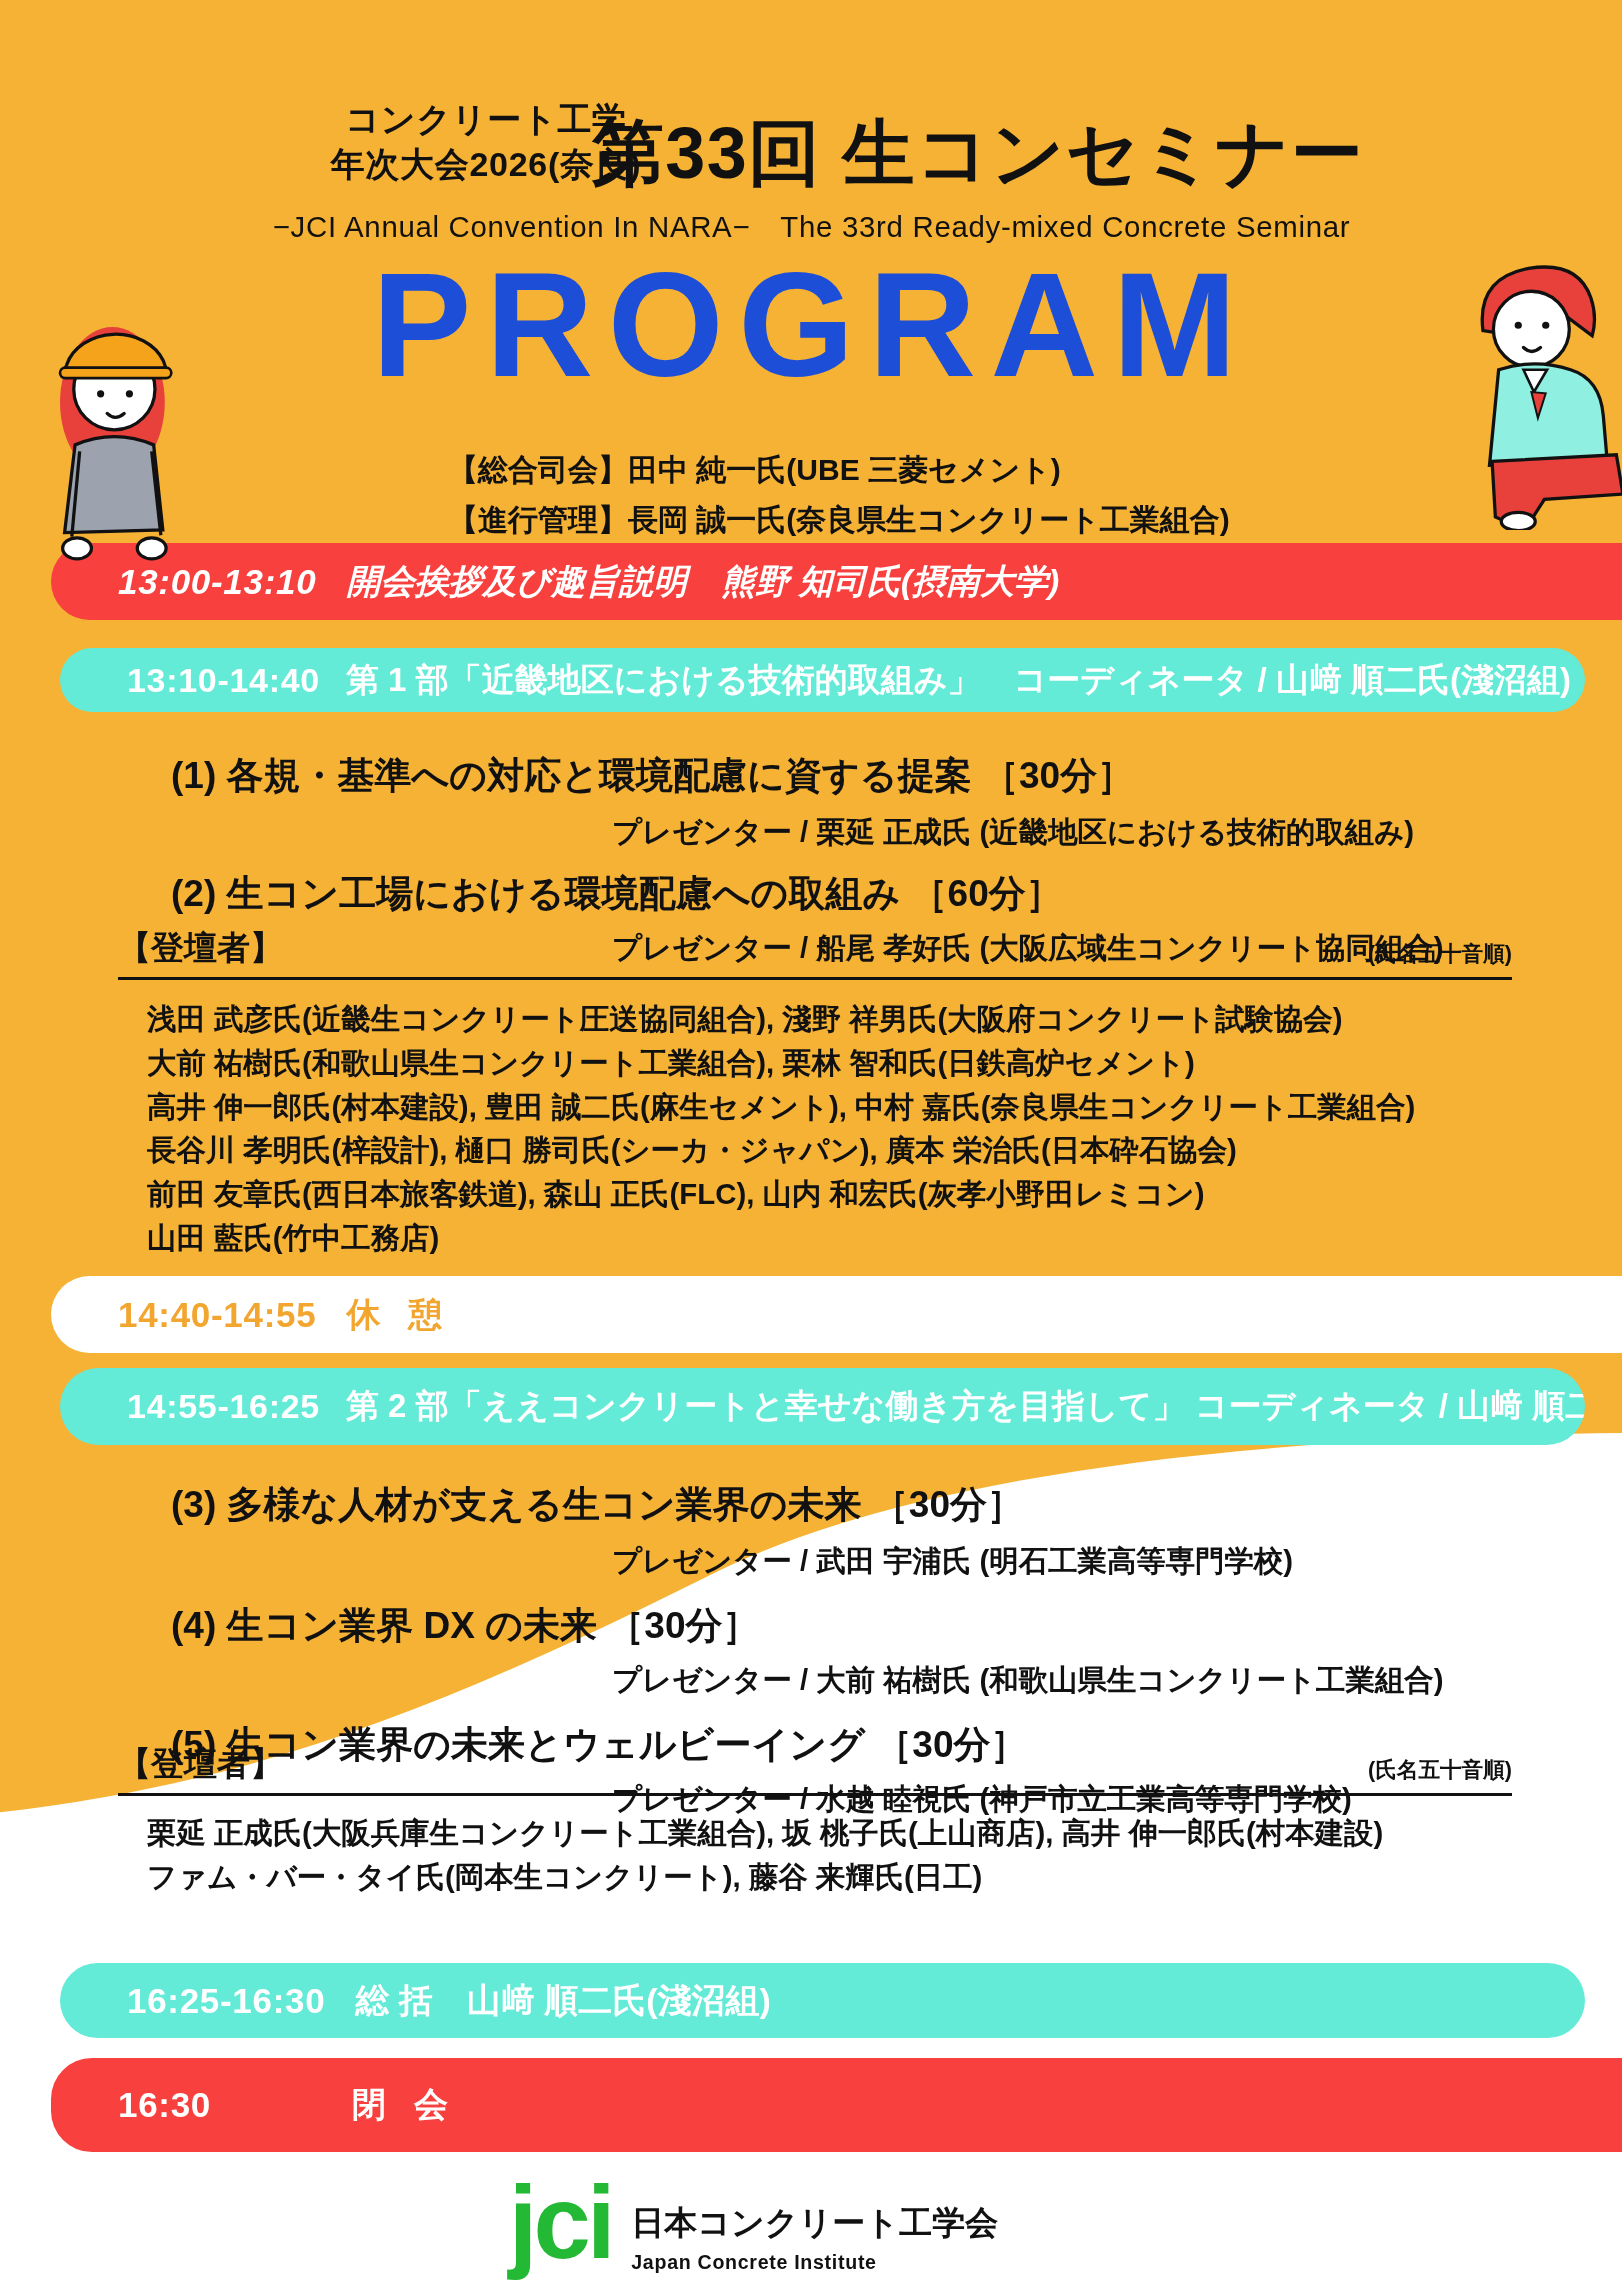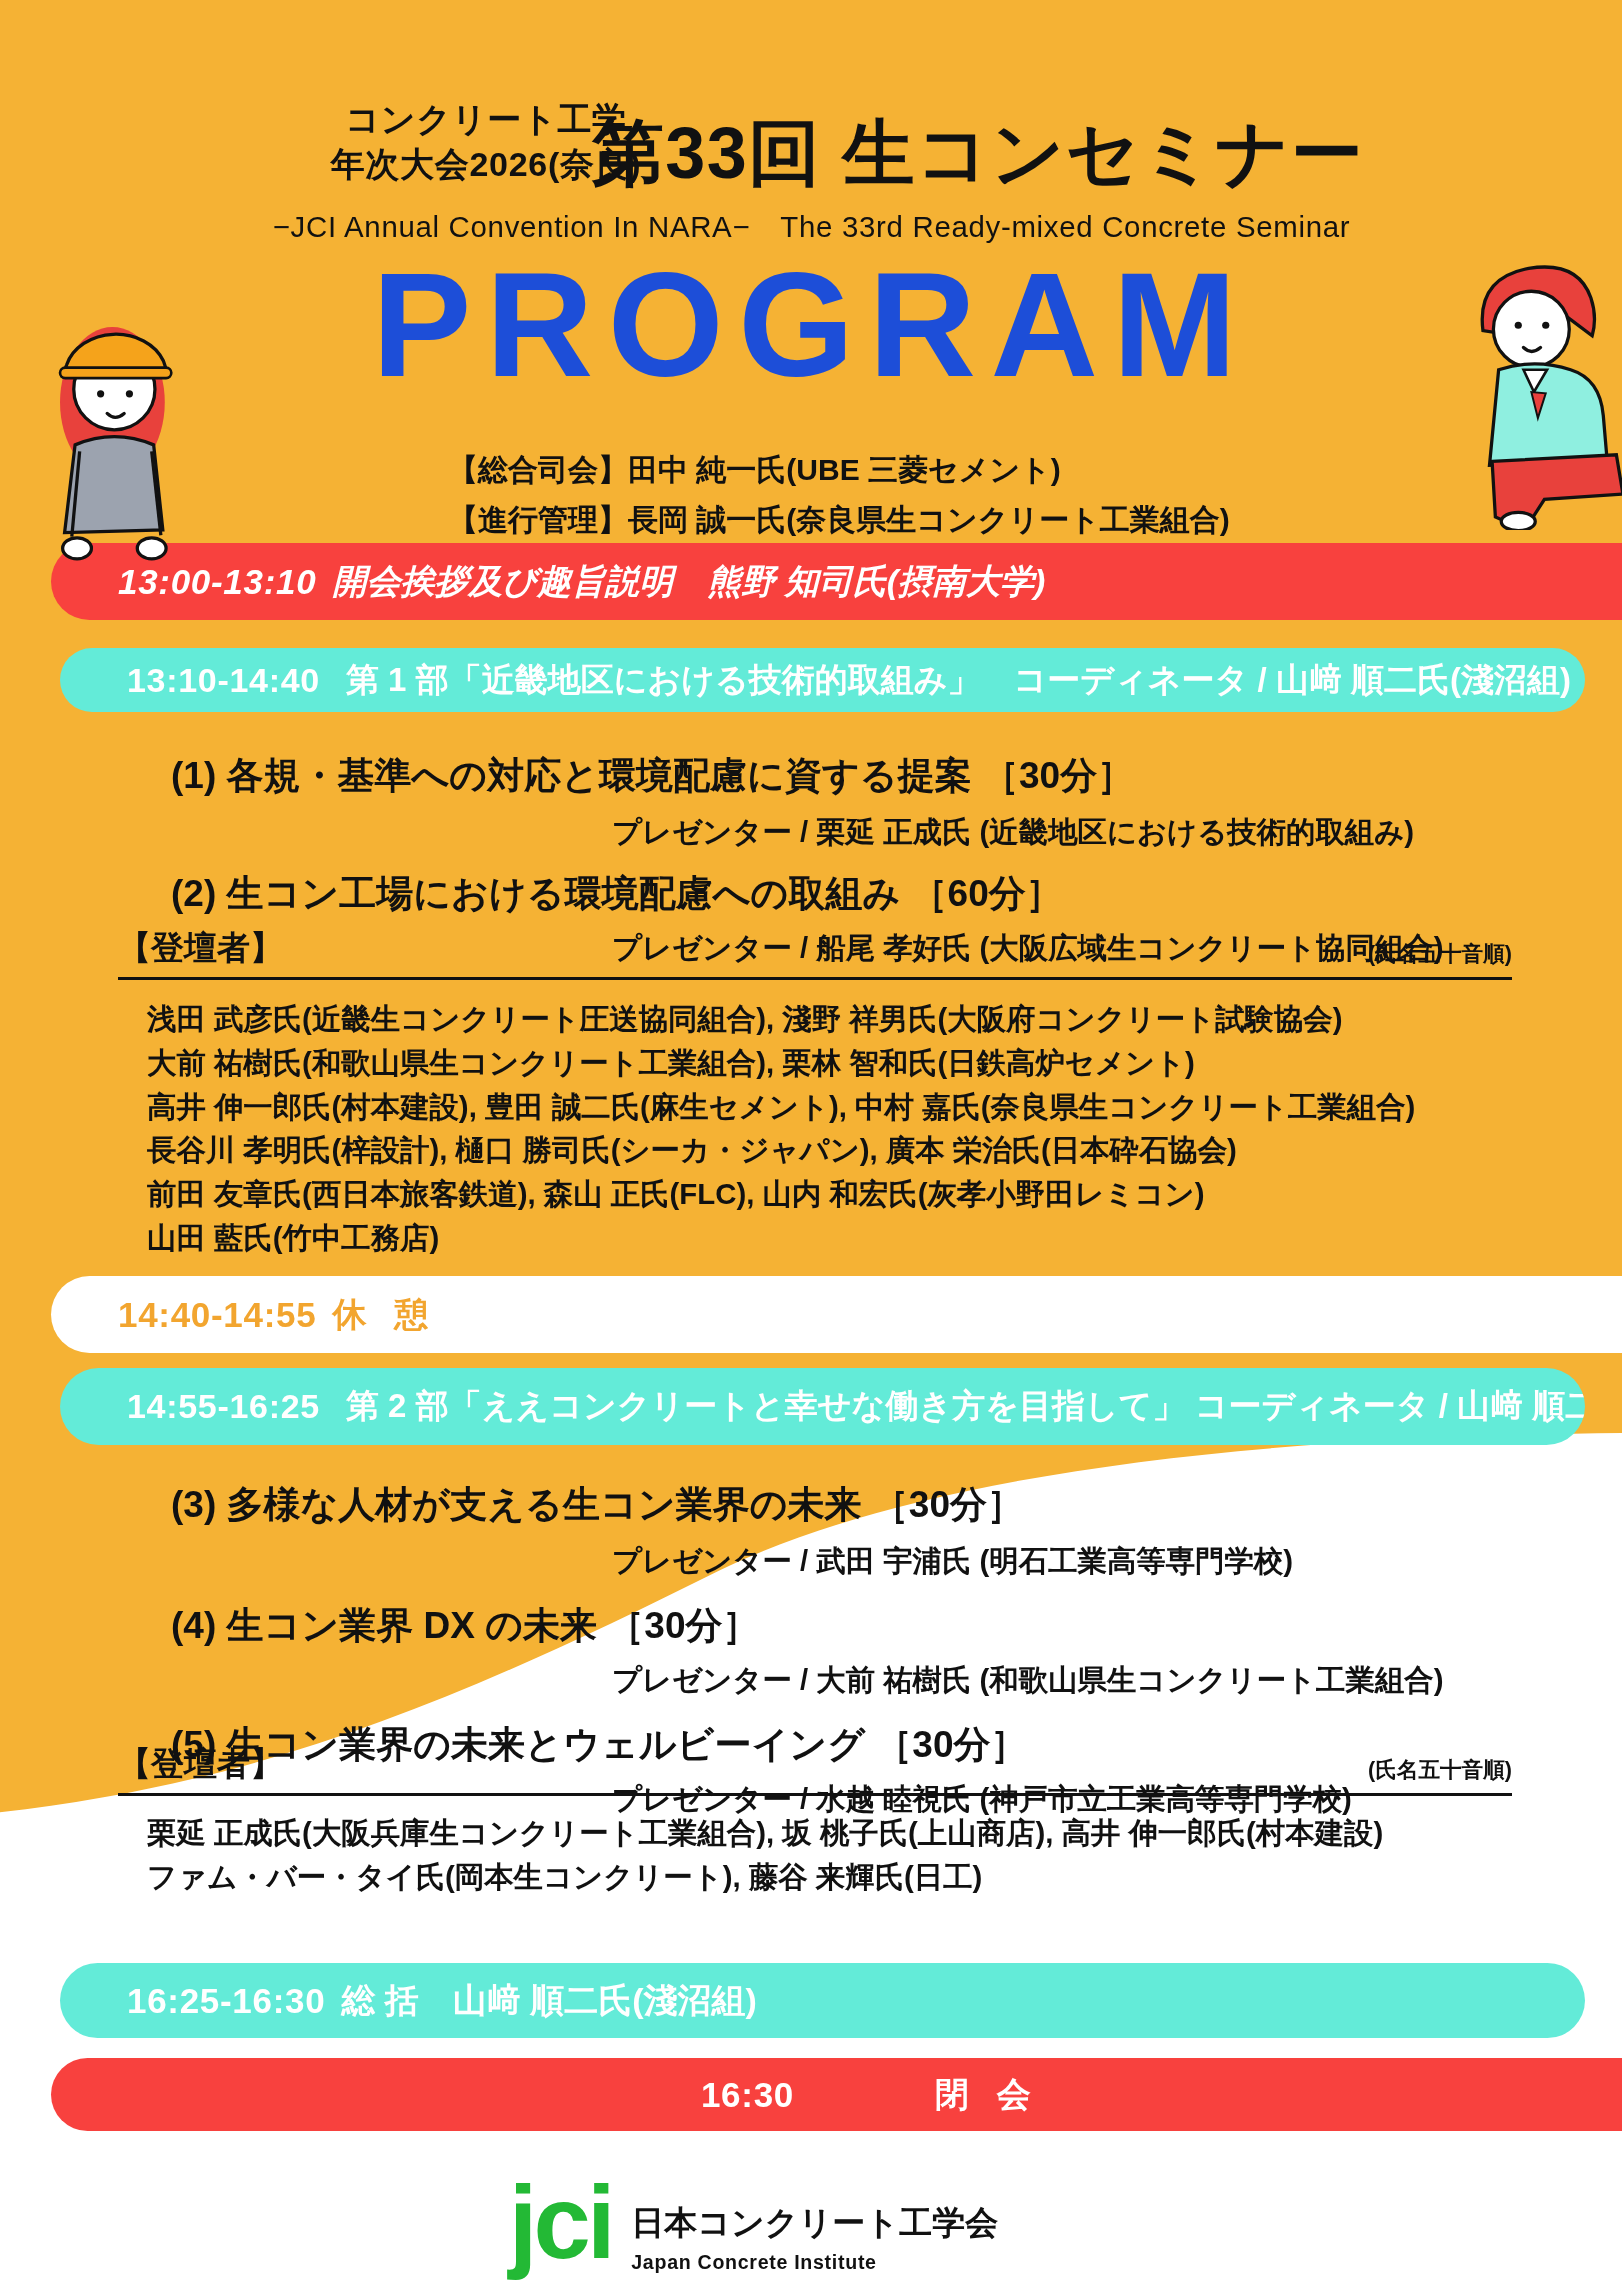--- a/index.html
+++ b/index.html
@@ -26,21 +26,21 @@
 
   
   .band{position:absolute;left:51px;height:77px;display:flex;align-items:center;
     color:#fff;font-weight:bold;white-space:nowrap;z-index:3;overflow:hidden;}
   .band--bleed{width:1572px;border-radius:41px 0 0 41px;}
   .band--pill{left:60px;width:1525px;border-radius:41px;}
   .bg-red{background:#F8413E;}
   .bg-teal{background:#63EBD8;}
   .bg-white{background:#ffffff;color:#F2A52F;}
   .band-time{font-size:35px;padding-left:67px;letter-spacing:0.7px;}
-  .band-text{font-size:34px;margin-left:16px;}
+  .band-text{font-size:34px;margin-left:30px;}
   .band--part .band-time{font-size:34px;}
   .band--part .band-text{font-size:33px;margin-left:26px;}
   .band--closing .band-text{margin-left:141px;letter-spacing:9.2px;}
   .band--break .band-text{letter-spacing:9.2px;}
 
   
   .session{font-size:37px;font-weight:bold;left:171px;white-space:nowrap;}
   .presenter{font-size:29.4px;font-weight:bold;left:612px;white-space:nowrap;}
 
   
@@ -158,21 +158,21 @@
     <span class="note">(氏名五十音順)</span>
   </div>
   <div class="abs speaker-line z" style="top:1814px;">栗延 正成氏(大阪兵庫生コンクリート工業組合), 坂 桃子氏(上山商店), 高井 伸一郎氏(村本建設)</div>
   <div class="abs speaker-line z" style="top:1858px;">ファム・バー・タイ氏(岡本生コンクリート), 藤谷 来輝氏(日工)</div>
 
   <div class="band band--pill bg-teal" style="top:1963px;height:75px;">
     <span class="band-time">16:25-16:30</span>
     <span class="band-text">総 括　山﨑 順二氏(淺沼組)</span>
   </div>
 
-  <div class="band band--bleed band--closing bg-red" style="top:2058px;height:73px;justify-content:center;">
+  <div class="band band--bleed band--closing bg-red" style="top:2058px;height:94px;">
     <span class="band-time">16:30</span>
     <span class="band-text">閉 会</span>
   </div>
 
   <div class="abs logo z">
     <span class="logo-mark">jci</span>
     <span class="logo-text">
       <div class="jp">日本コンクリート工学会</div>
       <div class="en">Japan Concrete Institute</div>
     </span>

